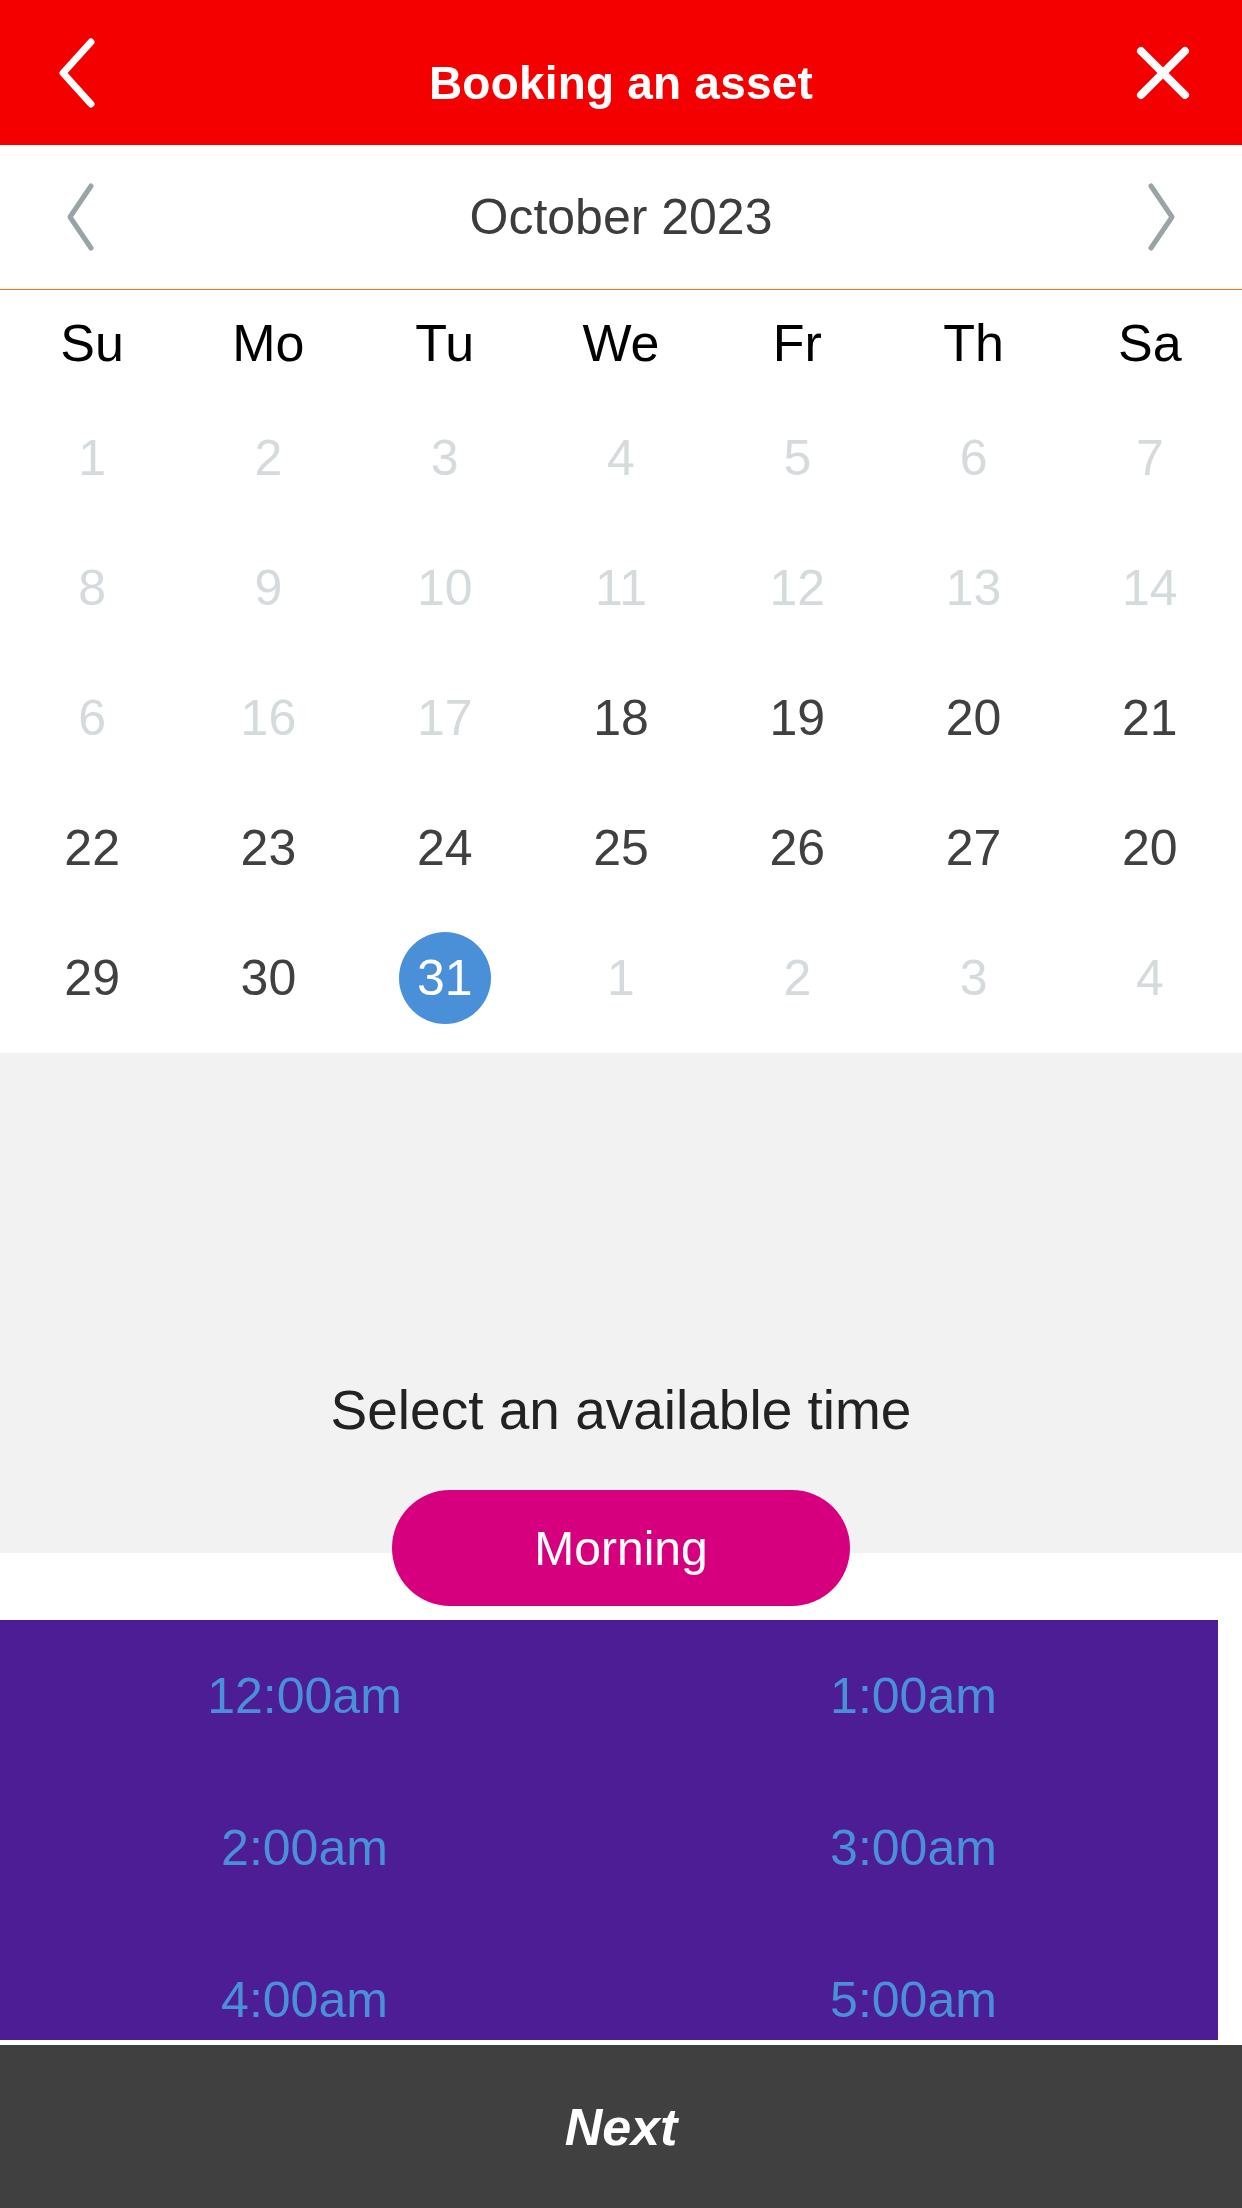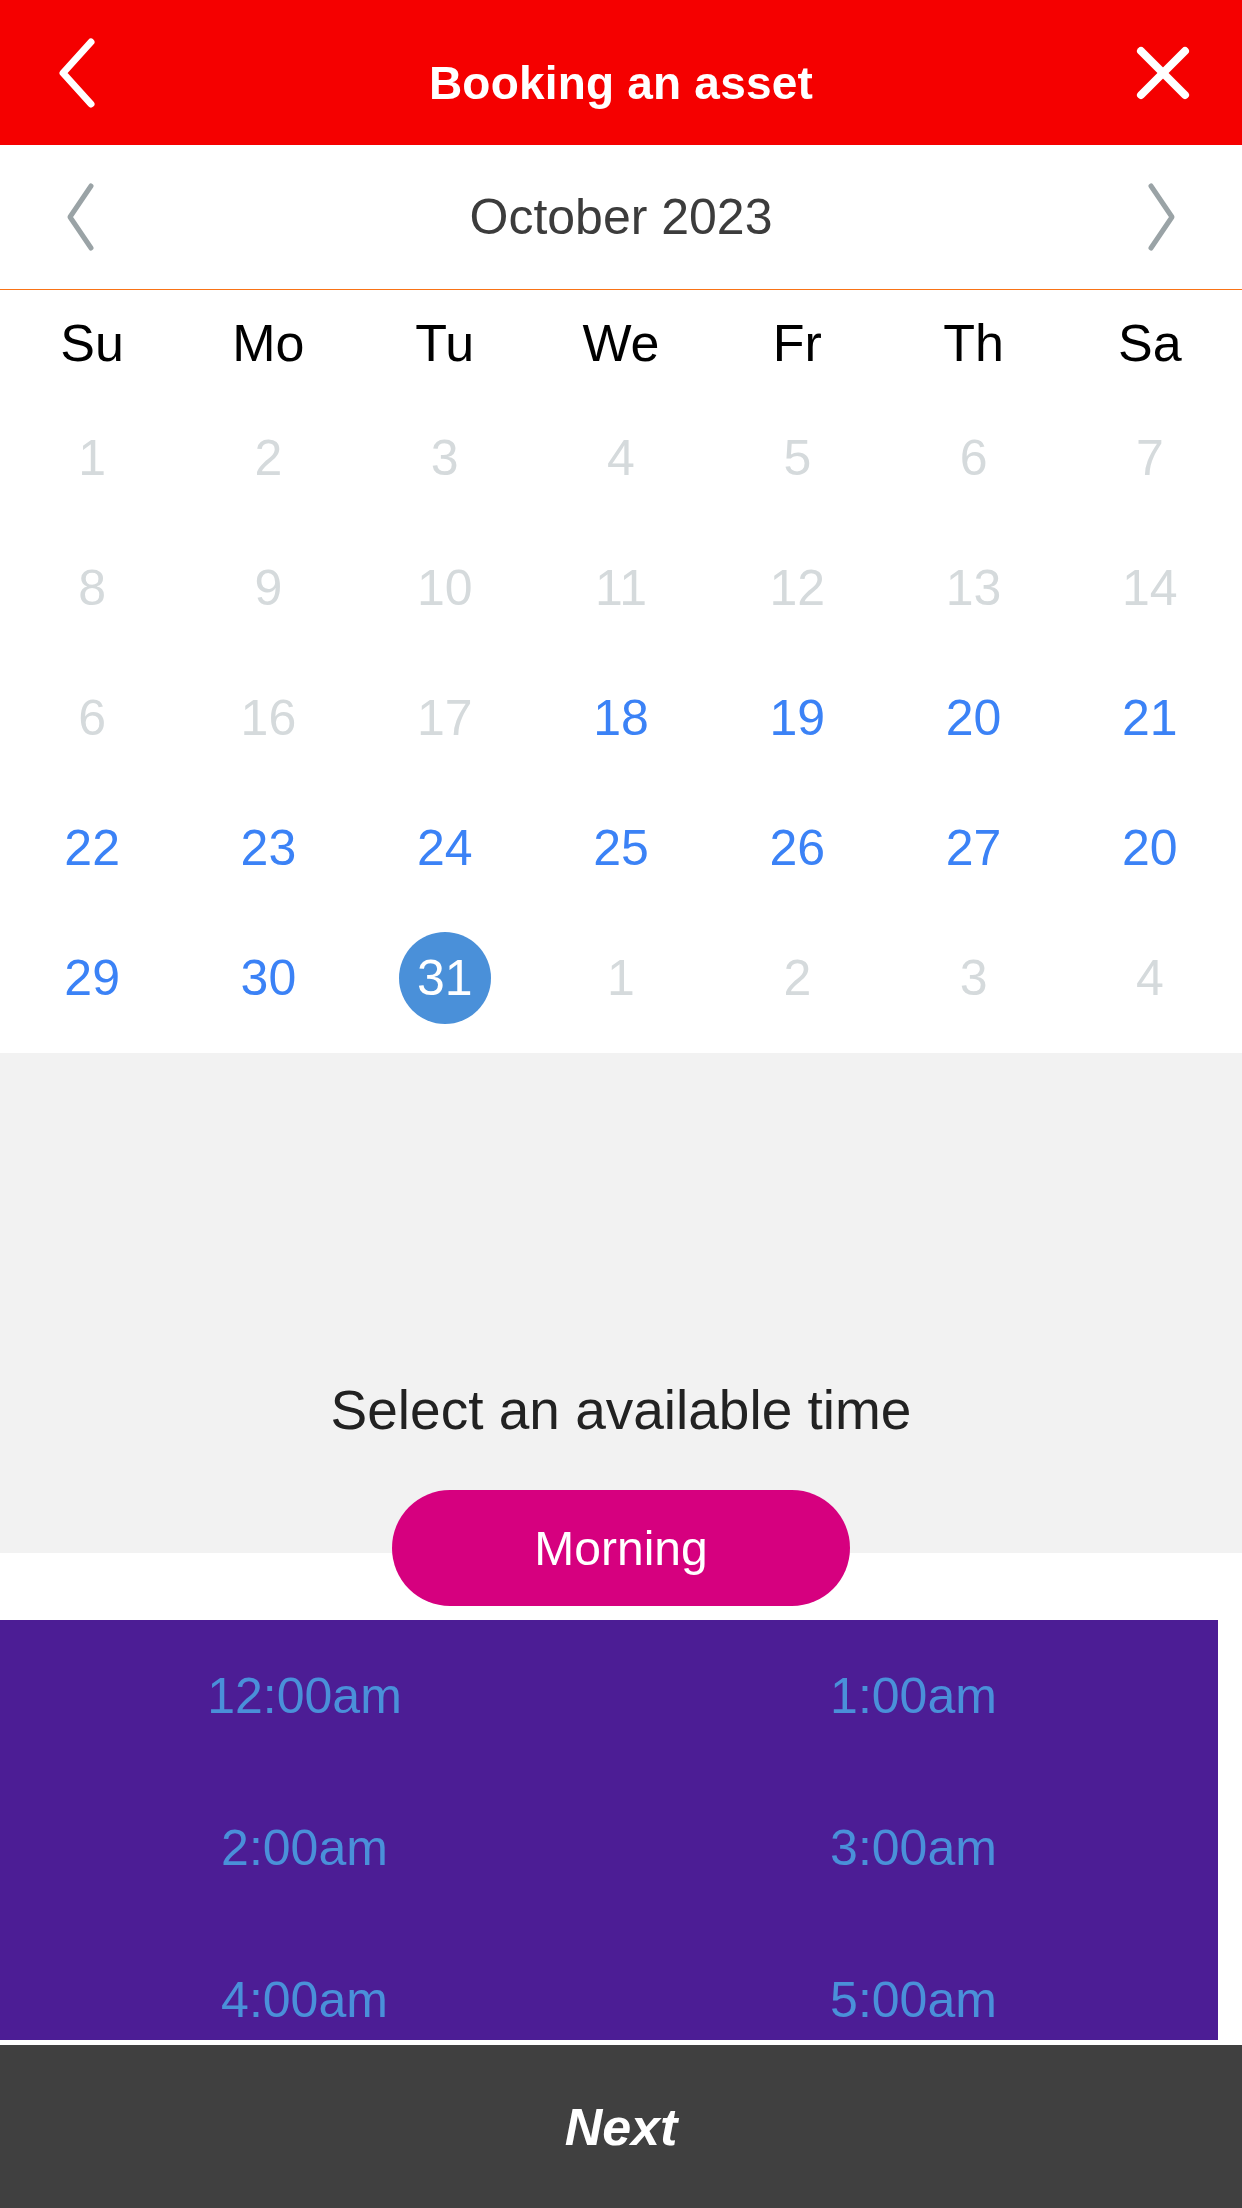--- a/index.html
+++ b/index.html
@@ -62,21 +62,21 @@
     display:flex; align-items:center; justify-content:center;
     font-size:52px; color:#000000;
   }
   .week { height:130px; }
   .day {
     display:flex; align-items:center; justify-content:center;
     font-size:50px;
     position:relative;
   }
   .day.disabled { color:#d5dadc; }
-  .day.enabled  { color:#3b82f6; }
+  .day.enabled  { color:#404040; }
   .day.selected .daycircle {
     width:92px; height:92px; border-radius:50%;
     background:#4a90d9; color:#ffffff;
     display:flex; align-items:center; justify-content:center;
     font-size:50px;
   }
 
   
   .time-section {
     position:absolute; top:1053px; left:0;

